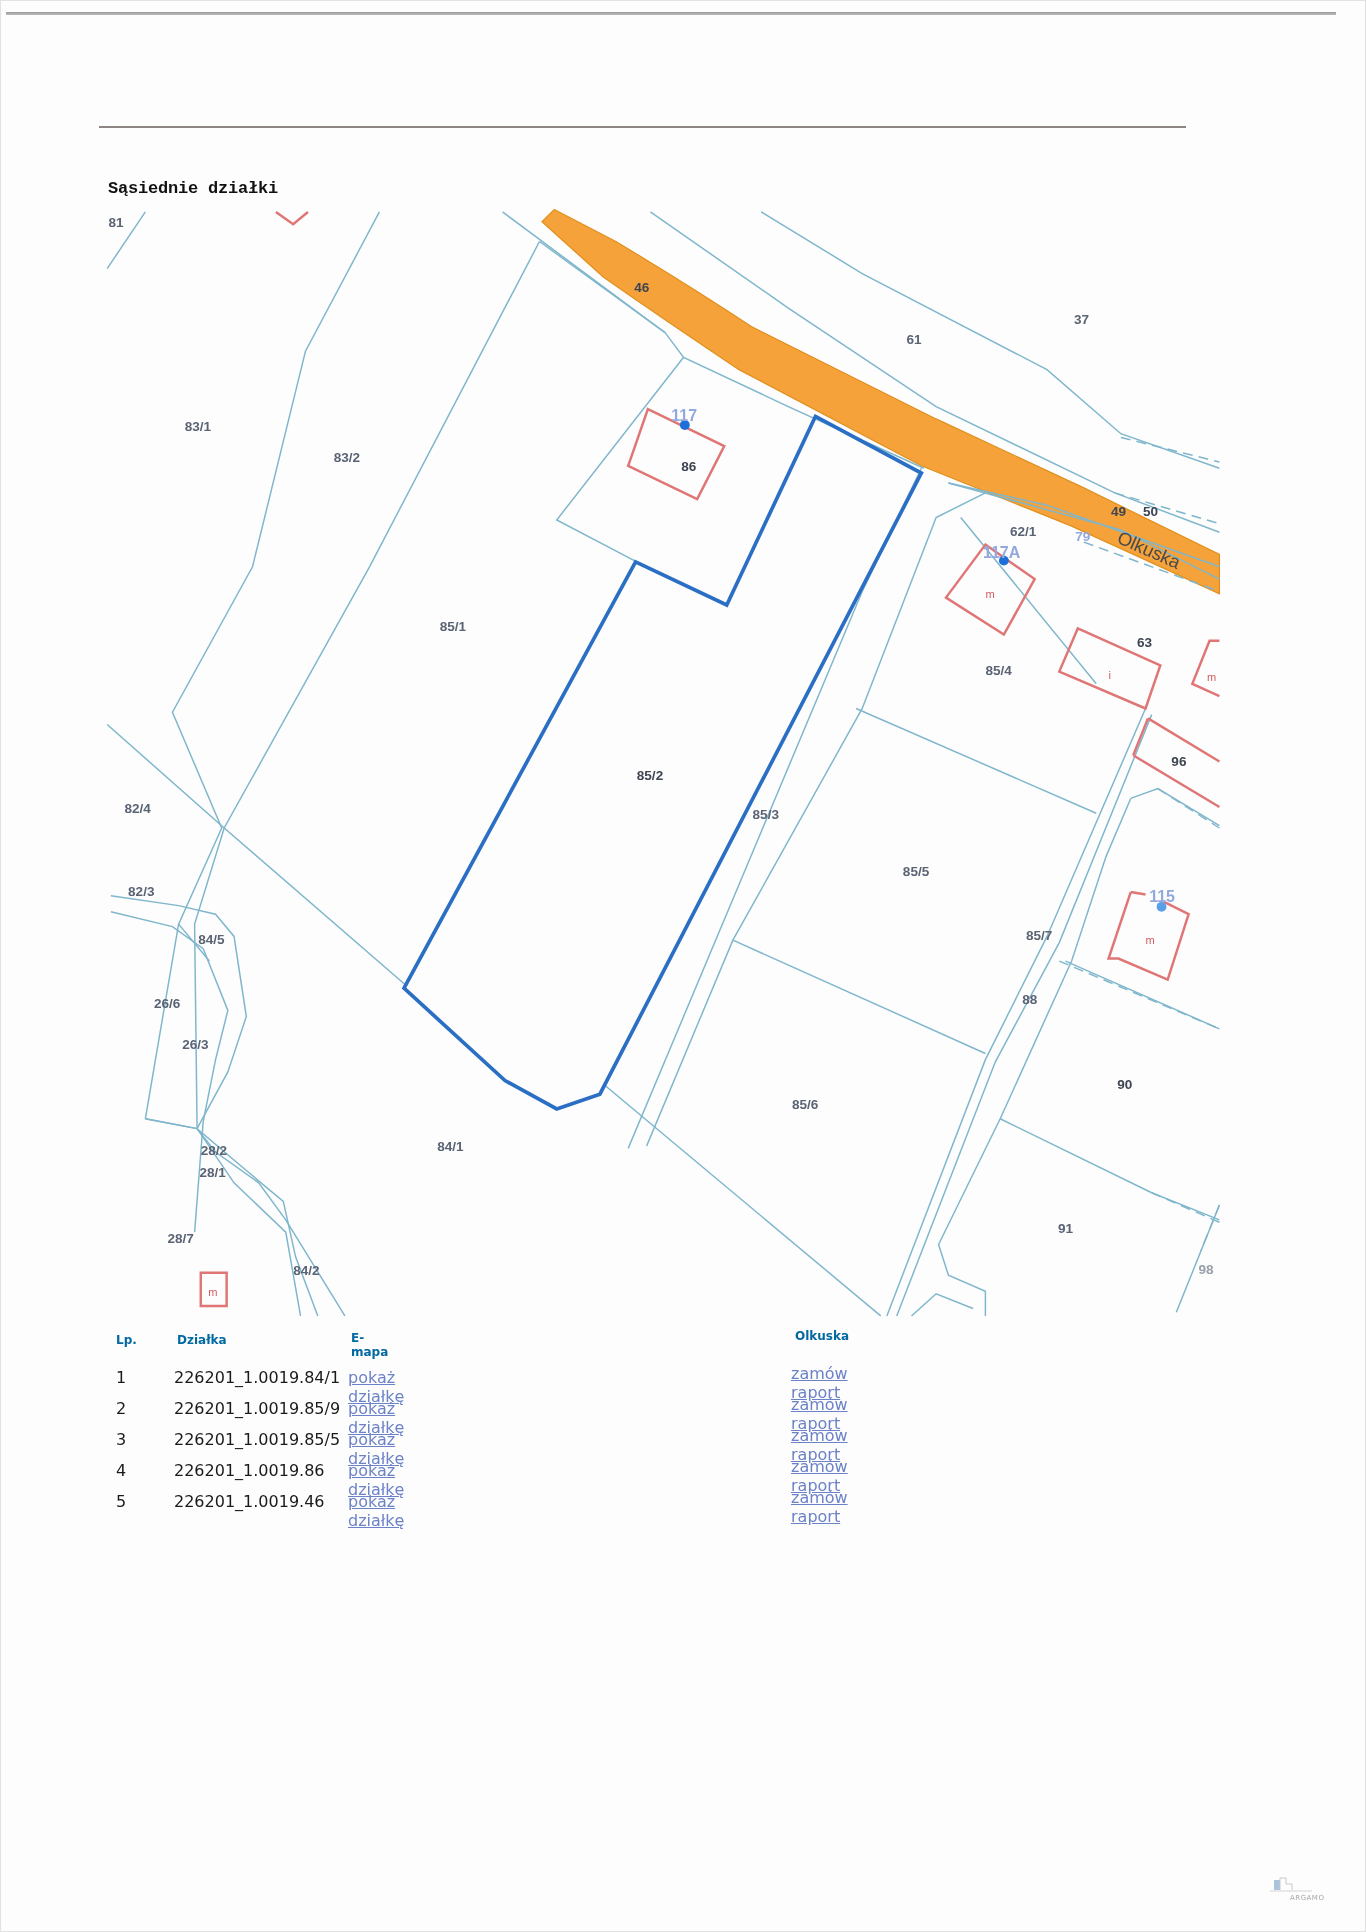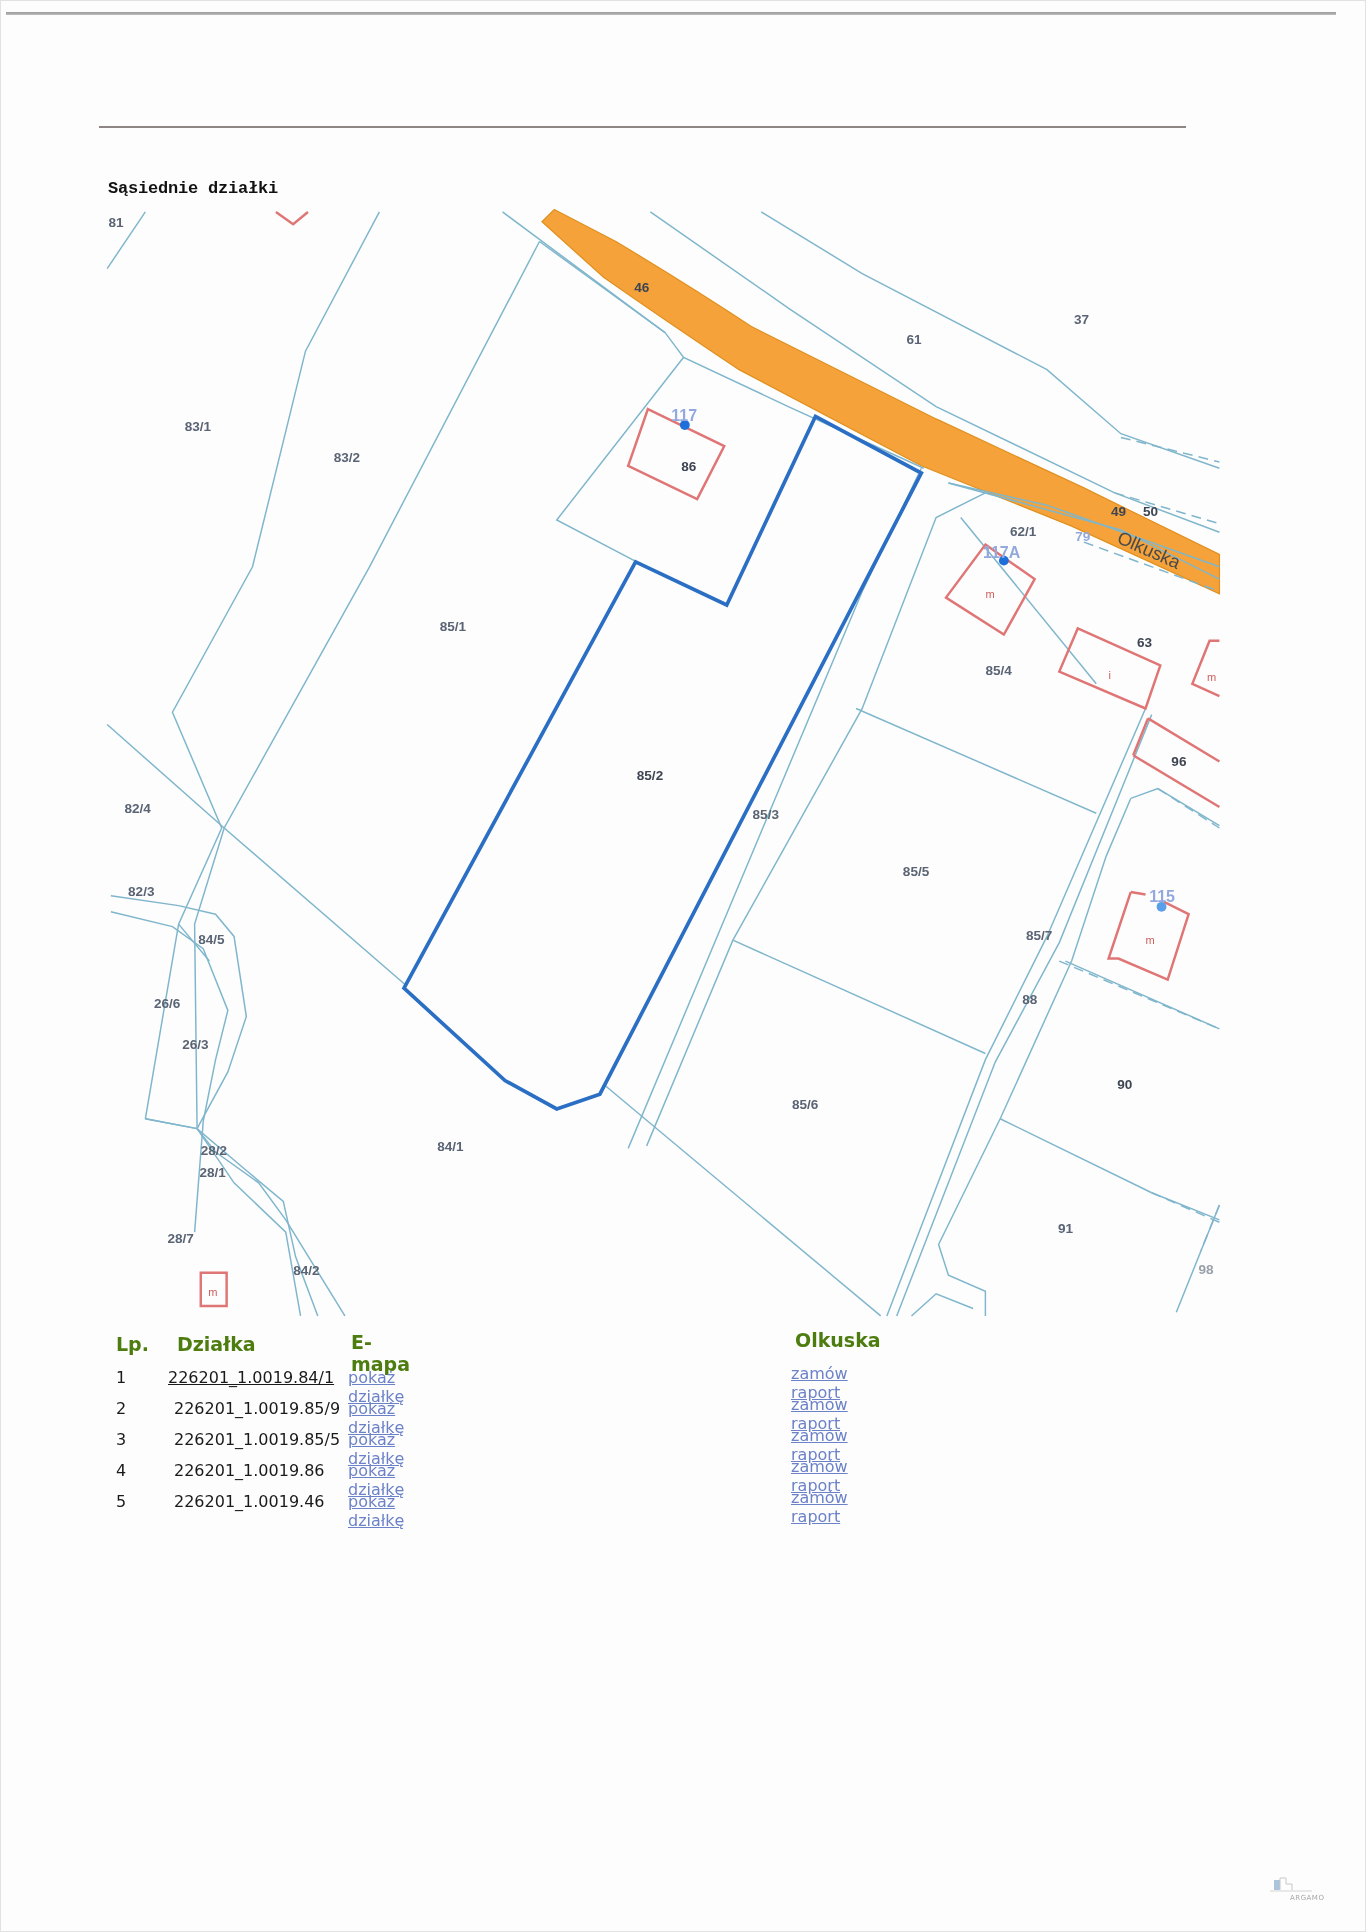--- a/index.html
+++ b/index.html
@@ -10,21 +10,21 @@
   .page-border { position: absolute; left: 0; top: 0; width: 1364px; height: 1930px; border: 1px solid #e2e2e2; }
   .rule-top { position: absolute; left: 6px; top: 12px; width: 1330px; height: 3px; background: linear-gradient(#9a9a9a,#bdbdbd); }
   .rule-header { position: absolute; left: 99px; top: 126px; width: 1087px; height: 2px; background: #8e8585; }
   .section-title { position: absolute; left: 108px; top: 179px; font-size: 17px; font-weight: bold; color: #111; letter-spacing: -0.2px; font-family: Liberation Mono, monospace; }
   svg.map { position: absolute; left: 0; top: 0; width: 1366px; height: 1932px; }
   .lbl { font-family: "Liberation Sans", sans-serif; font-size: 11px; font-weight: bold; fill: #5a6474; }
   .lbl-dk { font-family: "Liberation Sans", sans-serif; font-size: 11px; font-weight: bold; fill: #3e4552; }
   .blbl { font-family: "Liberation Sans", sans-serif; font-size: 9px; fill: #d35d5d; }
   .addr { font-family: "Liberation Sans", sans-serif; font-size: 13px; font-weight: bold; fill: #93a8dd; }
   .table { position: absolute; left: 0; top: 0; }
-  .th { position: absolute; font-size: 19px; font-weight: bold; color: #4d7c0f; }
+  .th { position: absolute; font-size: 12px; font-weight: bold; color: #0369a1; }
   .td { position: absolute; font-size: 16px; color: #1a1a1a; }
   .lnk { position: absolute; font-size: 16px; color: #6c82c8; text-decoration: underline; cursor: pointer; }
   .logo { position: absolute; left: 1266px; top: 1876px; width: 50px; height: 30px; }
   .logo-text { position: absolute; left: 1270px; top: 1894px; font-size: 7px; color: #a8a8a8; letter-spacing: 0.5px; margin-left: 20px; }
 </style>
 </head>
 <body>
 
 <div class="page-border"></div>
 <div class="rule-top"></div>
@@ -154,21 +154,21 @@
 </svg>
 
 <div class="table">
   <div class="th" style="left:116px;top:1333px;">Lp.</div>
   <div class="th" style="left:177px;top:1333px;">Działka</div>
   <div class="th" style="left:351px;top:1331px;">E-mapa</div>
   <div class="th" style="left:795px;top:1329px;">Olkuska</div>
 
   <div>
     <div class="td" style="left:116px;top:1368px;">1</div>
-    <div class="td" style="left:168px;top:1368px;text-decoration:underline;">226201_1.0019.84/1</div>
+    <div class="td" style="left:174px;top:1368px;">226201_1.0019.84/1</div>
     <div class="lnk" style="left:348px;top:1368px;">pokaż działkę</div>
     <div class="lnk" style="left:791px;top:1364px;">zamów raport</div>
   </div>
   <div>
     <div class="td" style="left:116px;top:1399px;">2</div>
     <div class="td" style="left:174px;top:1399px;">226201_1.0019.85/9</div>
     <div class="lnk" style="left:348px;top:1399px;">pokaż działkę</div>
     <div class="lnk" style="left:791px;top:1395px;">zamów raport</div>
   </div>
   <div>

